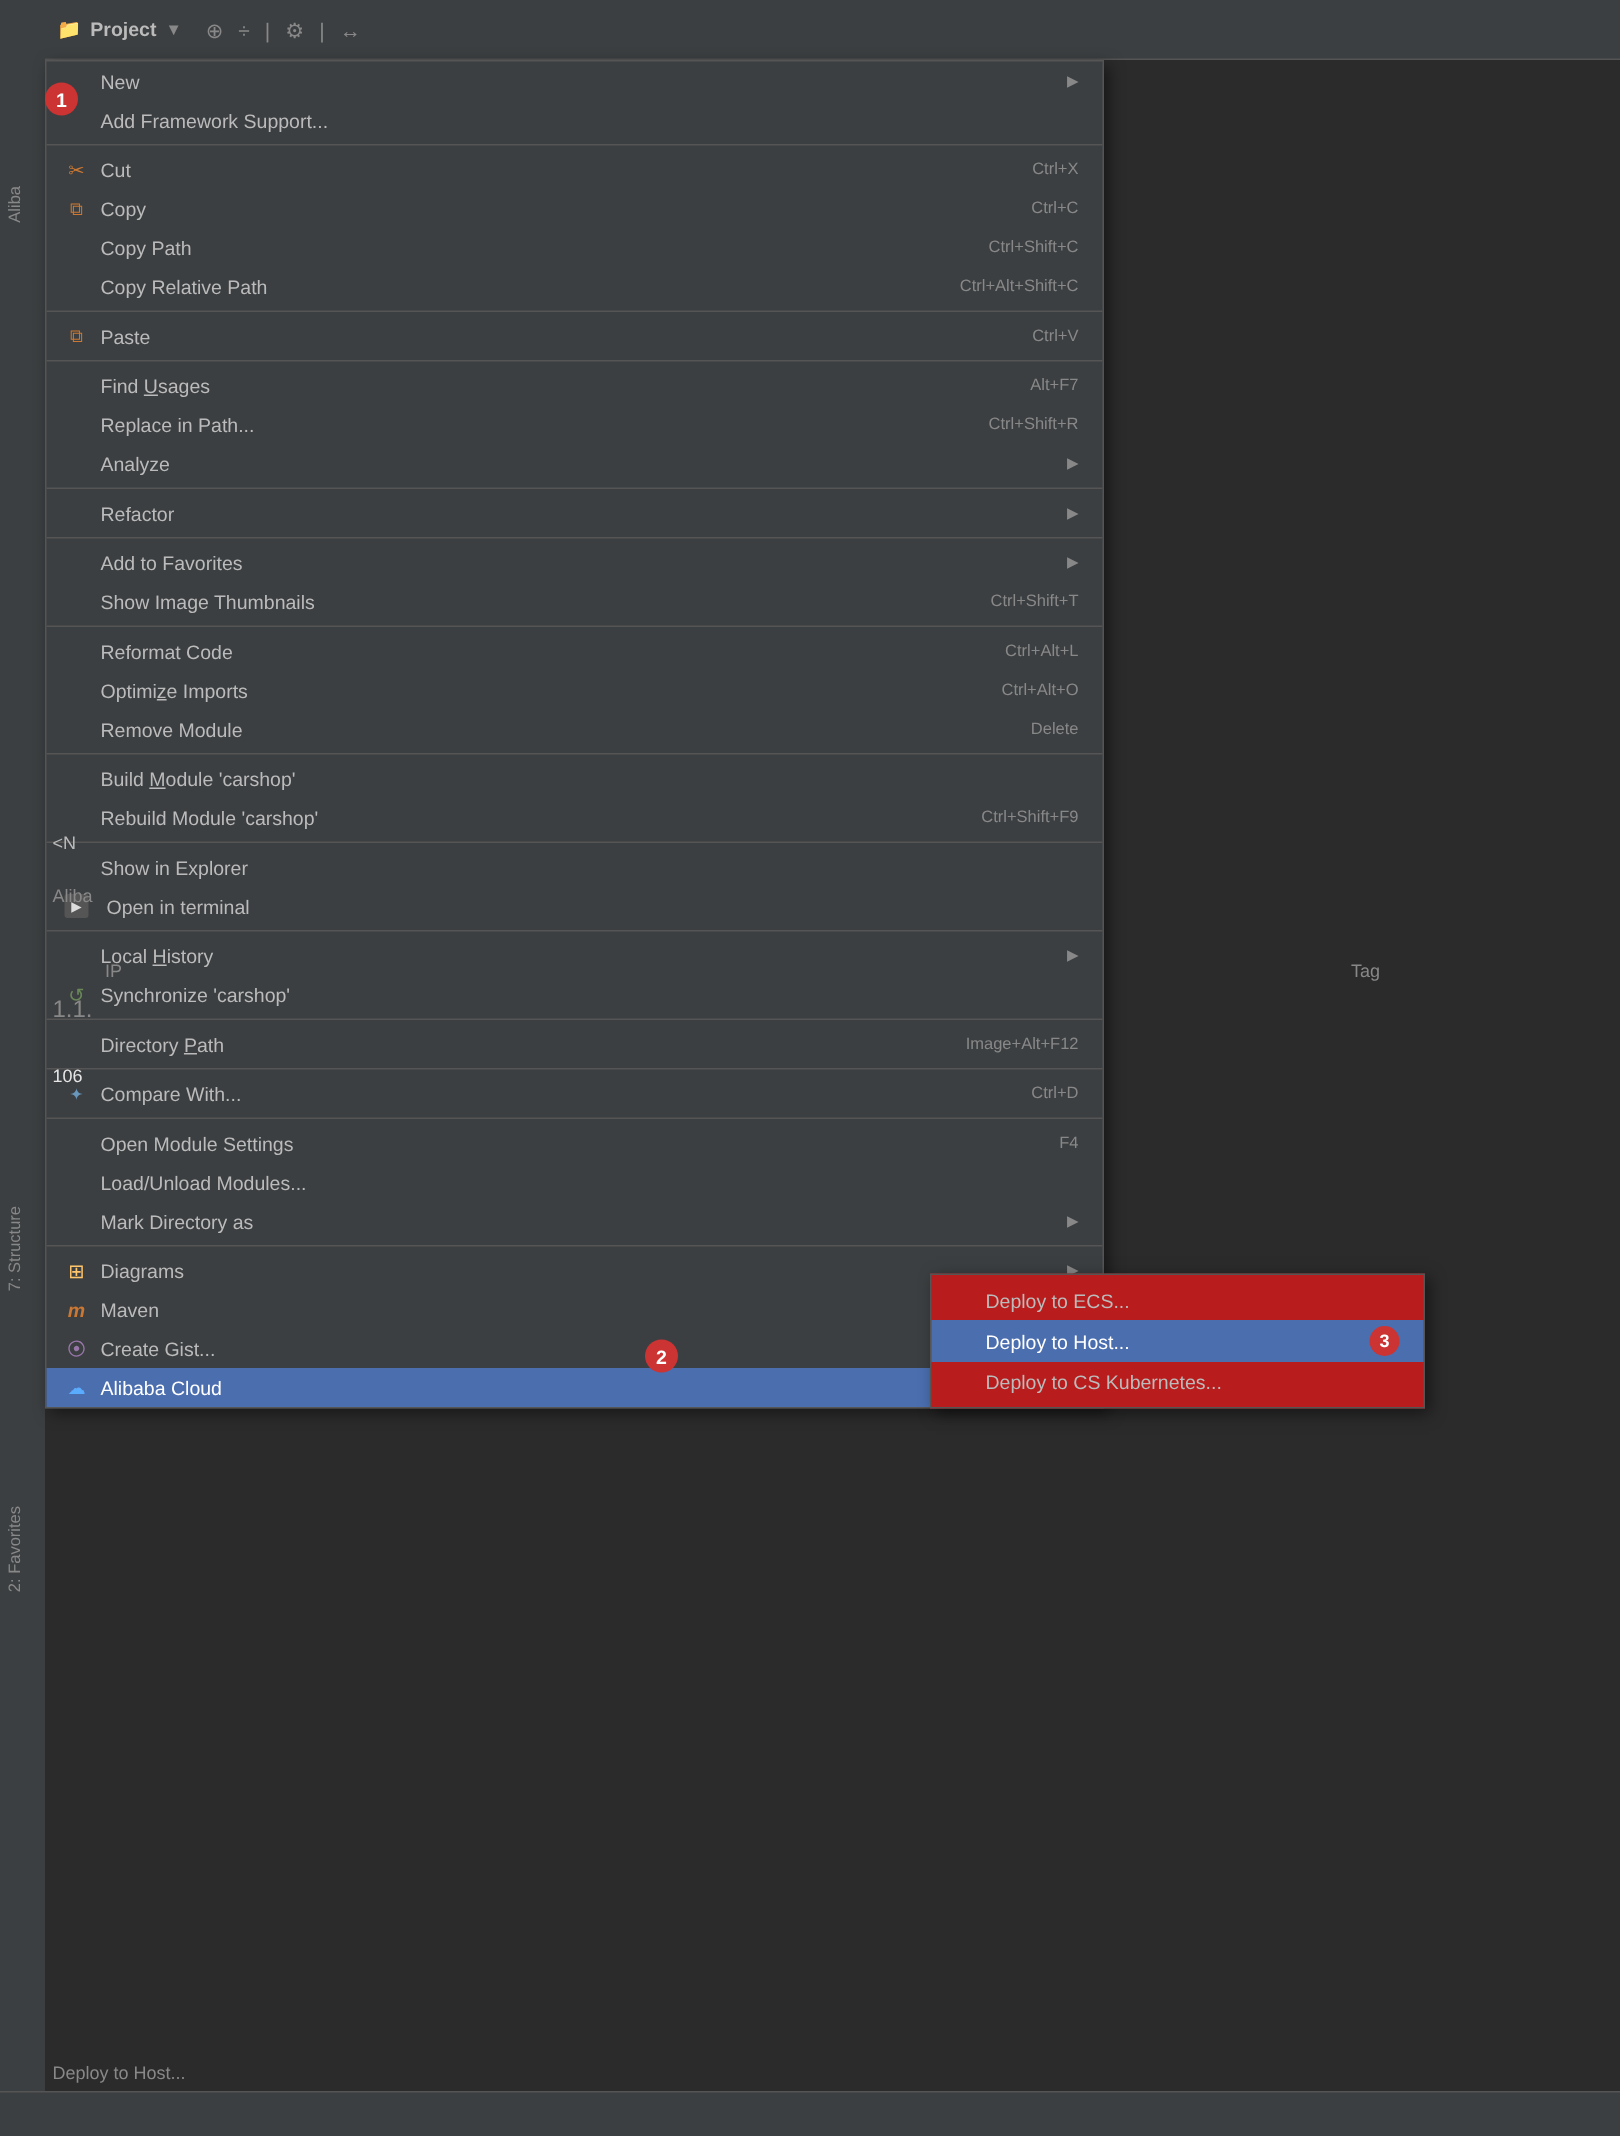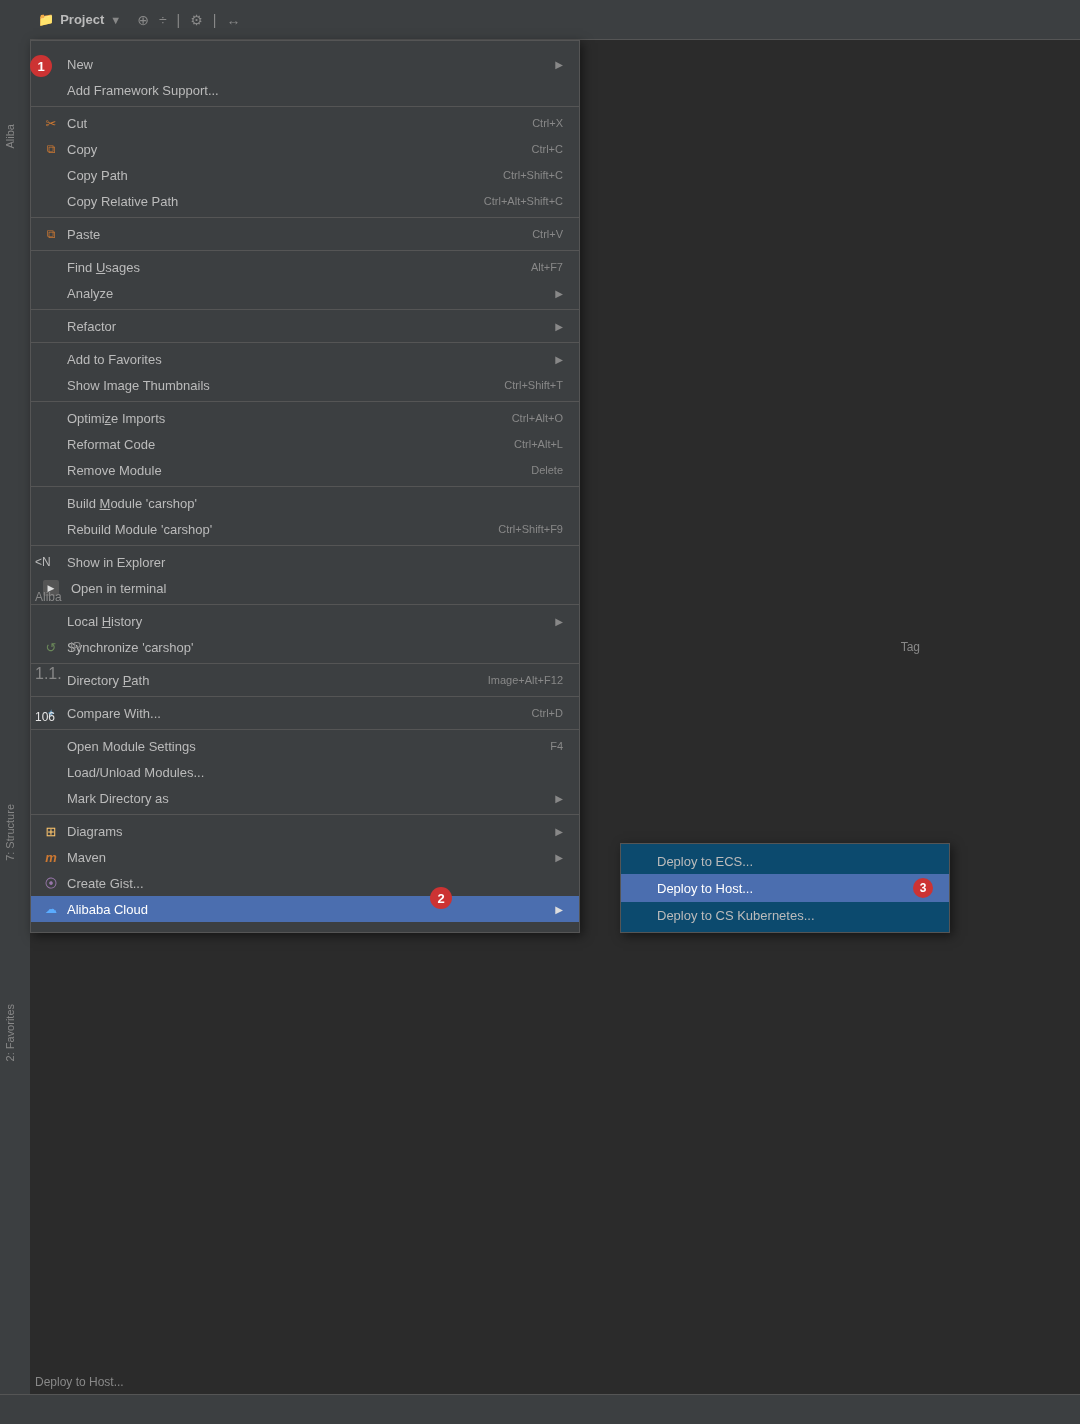--- a/index.html
+++ b/index.html
@@ -49,25 +49,25 @@
 
     
     .context-menu-wrapper {
       position: absolute;
       top: 40px;
       left: 30px;
     }
 
     
     .context-menu {
-      width: 550px;
+      width: 706px;
       background: #3c3f41;
       border: 1px solid #555;
       box-shadow: 3px 3px 10px rgba(0,0,0,0.5);
-      padding: 10px 0;
+      padding: 0 0;
     }
 
     .menu-item {
       display: flex;
       align-items: center;
       justify-content: space-between;
       padding: 4px 16px 4px 12px;
       cursor: pointer;
       min-height: 26px;
       color: #bbbbbb;
@@ -279,20 +279,27 @@
 
     <div class="menu-item">
       <div class="menu-item-left">
         <span class="menu-item-icon"></span>
         <span class="menu-item-label">Find <span class="underline">U</span>sages</span>
       </div>
       <span class="menu-item-shortcut">Alt+F7</span>
     </div>
 
 
+    <div class="menu-item">
+      <div class="menu-item-left">
+        <span class="menu-item-icon"></span>
+        <span class="menu-item-label">Replace in Path...</span>
+      </div>
+      <span class="menu-item-shortcut">Ctrl+Shift+R</span>
+    </div>
 
     <div class="menu-item">
       <div class="menu-item-left">
         <span class="menu-item-icon"></span>
         <span class="menu-item-label">Analyze</span>
       </div>
       <span class="menu-item-arrow">▶</span>
     </div>
 
     <div class="menu-separator"></div>
@@ -321,31 +328,31 @@
         <span class="menu-item-label">Show Image Thumbnails</span>
       </div>
       <span class="menu-item-shortcut">Ctrl+Shift+T</span>
     </div>
 
     <div class="menu-separator"></div>
 
     <div class="menu-item">
       <div class="menu-item-left">
         <span class="menu-item-icon"></span>
+        <span class="menu-item-label">Reformat Code</span>
+      </div>
+      <span class="menu-item-shortcut">Ctrl+Alt+L</span>
+    </div>
+
+    <div class="menu-item">
+      <div class="menu-item-left">
+        <span class="menu-item-icon"></span>
         <span class="menu-item-label">Optimi<span class="underline">z</span>e Imports</span>
       </div>
       <span class="menu-item-shortcut">Ctrl+Alt+O</span>
-    </div>
-
-    <div class="menu-item">
-      <div class="menu-item-left">
-        <span class="menu-item-icon"></span>
-        <span class="menu-item-label">Reformat Code</span>
-      </div>
-      <span class="menu-item-shortcut">Ctrl+Alt+L</span>
     </div>
 
     <div class="menu-item">
       <div class="menu-item-left">
         <span class="menu-item-icon"></span>
         <span class="menu-item-label">Remove Module</span>
       </div>
       <span class="menu-item-shortcut">Delete</span>
     </div>
 
@@ -476,21 +483,21 @@
       </div>
       <span class="menu-item-arrow" style="color:#ddd;">▶</span>
     </div>
 
   </div>
 
   <div style="position:absolute; bottom:24px; left:400px; z-index:200;">
     <div class="badge-circle badge-red">2</div>
   </div>
 
-  <div style="position:absolute; bottom:0; left:590px; background:#0c4a6e; border:1px solid #555; box-shadow:3px 3px 10px rgba(0,0,0,0.5); padding:4px 0; width:330px;">
+  <div style="position:absolute; bottom:0; left:590px; background:#b91c1c; border:1px solid #555; box-shadow:3px 3px 10px rgba(0,0,0,0.5); padding:4px 0; width:330px;">
 
     <div class="menu-item">
       <div class="menu-item-left">
         <span class="menu-item-icon"></span>
         <span class="menu-item-label">Deploy to ECS...</span>
       </div>
     </div>
 
     <div class="menu-item active" style="background:#4b6eaf;">
       <div class="menu-item-left">

